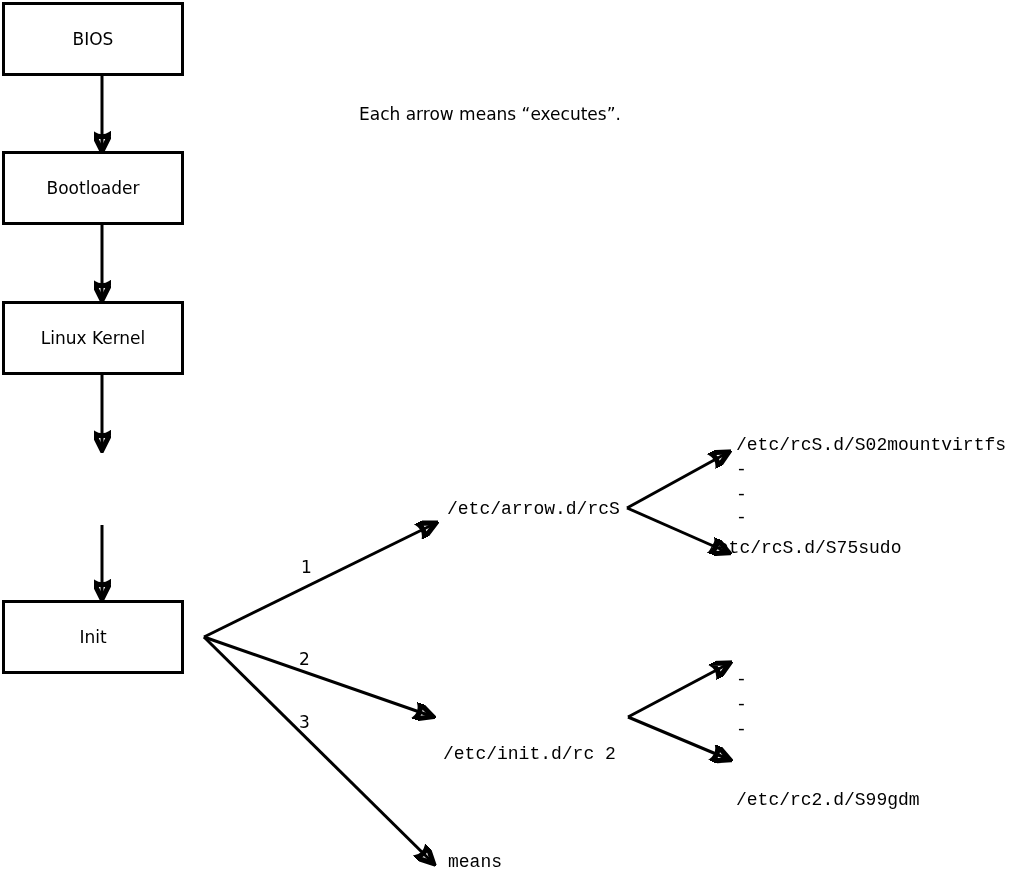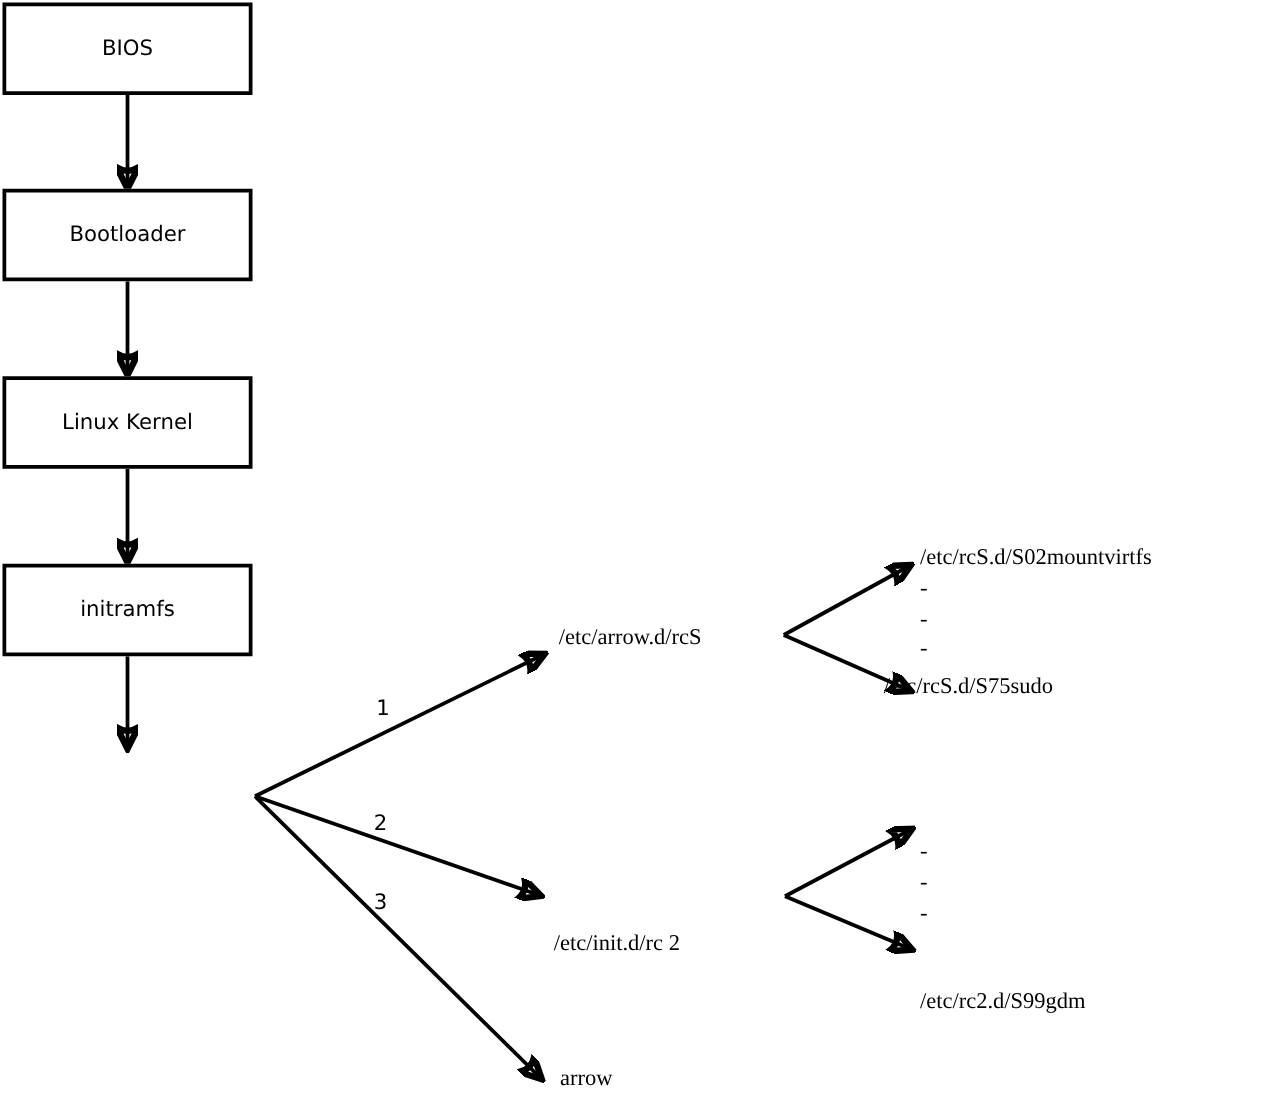--- a/index.html
+++ b/index.html
@@ -18,39 +18,39 @@
     width: 1024px; height: 875px;
   }
   .arrow-layer path {
     stroke: #000000;
     stroke-width: 3;
     fill: none;
   }
   .node {
     position: absolute;
     left: 2px;
-    width: 200px;
+    width: 182px;
     height: 74px;
     box-sizing: border-box;
     border: 3px solid #000000;
     background: #ffffff;
     display: flex;
     align-items: center;
     justify-content: center;
     font-size: 17px;
   }
   .lbl {
     position: absolute;
     font-size: 17px;
     line-height: 20px;
     white-space: pre;
   }
   .mono {
     position: absolute;
-    font-family: Liberation Serif, serif;
+    font-family: Liberation Mono, monospace;
     font-size: 18px;
     line-height: 20px;
     white-space: pre;
   }
 </style>
 </head>
 <body>
 
 <div class="canvas">
 
@@ -79,32 +79,33 @@
 
   <div class="node" style="top:2px">
       <span>BIOS</span>
     </div>
   <div class="node" style="top:151px">
       <span>Bootloader</span>
     </div>
   <div class="node" style="top:301px">
       <span>Linux Kernel</span>
     </div>
-  <div class="node" style="top:451px">
-      <span>initramfs</span>
+  <div class="node" style="top:600px">
+      <span>Init</span>
     </div>
 
+  <div class="lbl" style="left:359px; top:104px">Each arrow means “executes”.</div>
 
   <div class="lbl" style="left:301px; top:557px">1</div>
   <div class="lbl" style="left:299px; top:649px">2</div>
   <div class="lbl" style="left:299px; top:712px">3</div>
 
   <div class="mono" style="left:447px; top:499px">/etc/arrow.d/rcS</div>
   <div class="mono" style="left:443px; top:744px">/etc/init.d/rc 2</div>
-  <div class="mono" style="left:448px; top:852px">arrow</div>
+  <div class="mono" style="left:448px; top:852px">means</div>
 
   <div class="mono" style="left:736px; top:435px">/etc/rcS.d/S02mountvirtfs</div>
   <div class="mono" style="left:736px; top:460px">-</div>
   <div class="mono" style="left:736px; top:485px">-</div>
   <div class="mono" style="left:736px; top:508px">-</div>
   <div class="mono" style="left:707px; top:538px">/etc/rcS.d/S75sudo</div>
 
   <div class="mono" style="left:736px; top:670px">-</div>
   <div class="mono" style="left:736px; top:695px">-</div>
   <div class="mono" style="left:736px; top:720px">-</div>

